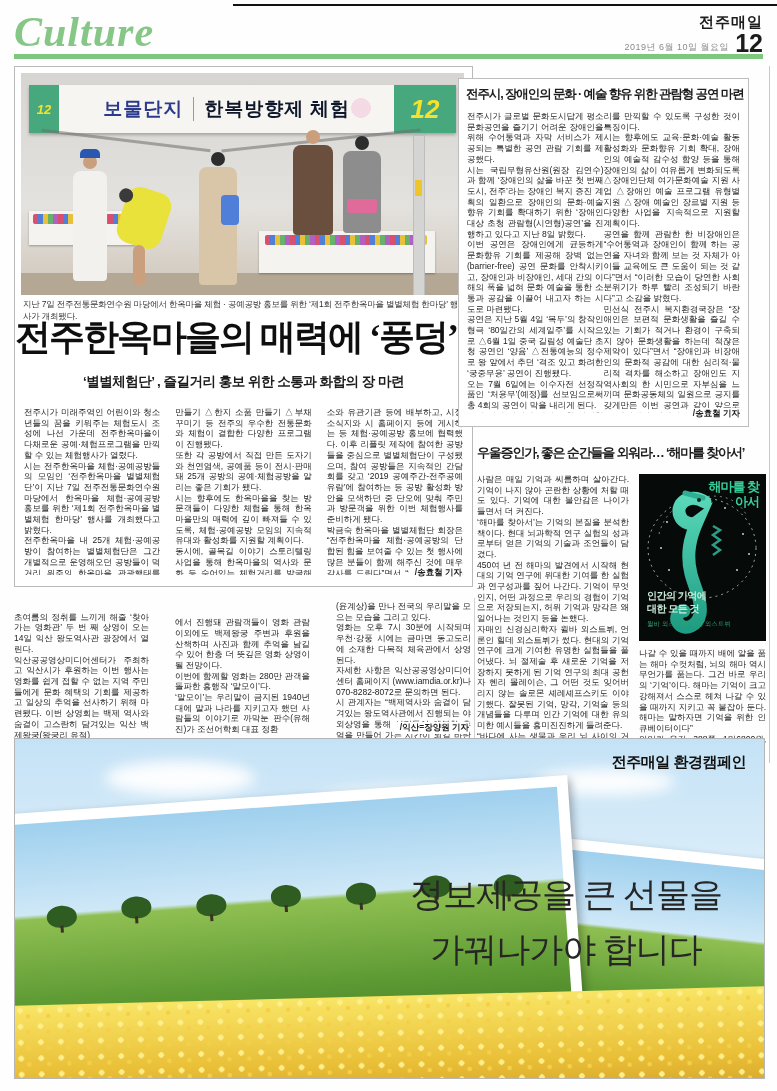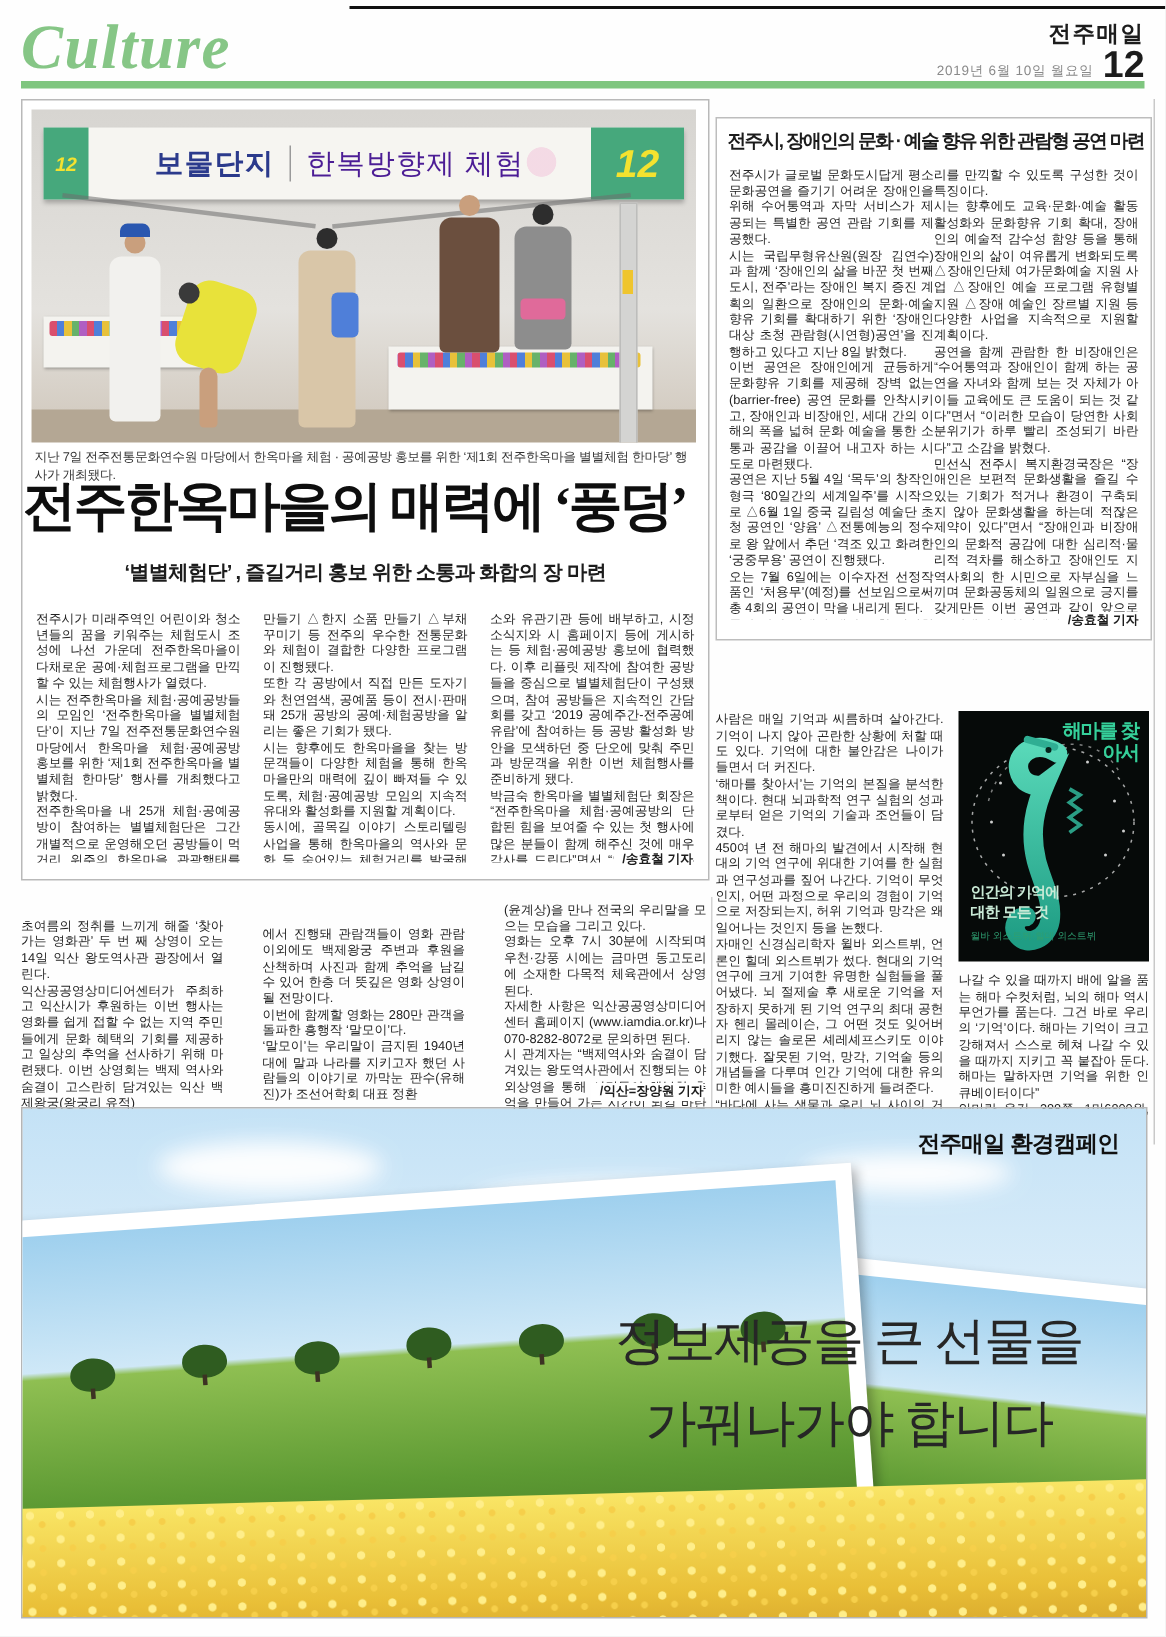--- a/index.html
+++ b/index.html
@@ -25,21 +25,21 @@
   
   .main-box{left:14px;top:66px;width:457px;height:519px;border:1px solid #b9b9b9;background:#fff;}
   .main-photo{left:6px;top:6px;width:443px;height:222px;background:linear-gradient(#d7d5d1,#e4e2de 60%,#cfc6ba);overflow:hidden;}
   .banner{position:absolute;left:8px;top:12px;right:8px;height:48px;background:#f6f5f1;
           box-shadow:0 2px 3px rgba(0,0,0,.25);display:flex;align-items:center;}
   .banner-tab{height:100%;background:#46a87c;color:#f4e22f;font-weight:bold;font-style:italic;
               display:flex;align-items:center;justify-content:center;}
   .banner-center{flex:1;display:flex;align-items:center;justify-content:center;gap:10px;}
   .banner-left-txt{color:#2b3a8c;font-weight:bold;font-size:19px;letter-spacing:1px;}
   .banner-sep{width:1px;height:24px;background:#9a9a9a;}
-  .banner-right-txt{color:#4c1d95;font-size:19px;font-family:"Liberation Serif",serif;letter-spacing:1px;}
+  .banner-right-txt{color:#0f172a;font-size:19px;font-family:"Liberation Serif",serif;letter-spacing:1px;font-weight:bold;}
   .flower-mark{position:absolute;right:86px;top:18px;width:34px;height:34px;border-radius:50%;
                background:radial-gradient(circle,#f3cfe0 0 40%,transparent 42%);opacity:.7;}
   .frame-line{position:absolute;height:3px;background:#6d6d6d;opacity:.55;}
   .person{position:absolute;border-radius:8px 8px 4px 4px;}
   .head{position:absolute;width:14px;height:14px;border-radius:50%;background:#2d2d2d;}
   .table{position:absolute;background:#f4f3ef;box-shadow:0 1px 2px rgba(0,0,0,.3);}
   .goods{position:absolute;height:10px;border-radius:2px;
          background:repeating-linear-gradient(90deg,#d94f6e 0 5px,#4f7fd9 5px 10px,#e8c13a 10px 15px,#67b26a 15px 20px,#b05fc2 20px 25px);}
   .pole{position:absolute;background:#d4d4d2;border:1px solid #bdbdbb;}
   .ground{position:absolute;left:0;right:0;bottom:0;height:22px;background:#b4a794;}
@@ -51,21 +51,21 @@
   .main-body .coltext{flex:1;}
 
   
   .cinema{left:14px;top:598px;width:457px;height:140px;}
   .cinema-headline{left:0;top:0;font-size:22px;font-weight:bold;letter-spacing:-1.5px;white-space:nowrap;}
   .cinema-body{left:0;top:30px;width:457px;height:96px;display:flex;gap:26px;position:absolute;align-items:center;}
   .cinema-body .coltext{flex:1;}
   .mid-vrule{left:474px;top:598px;width:1px;height:165px;background:#d2d2d2;}
 
   
-  .r1-box{left:477px;top:78px;width:289px;height:347px;border:1px solid #bdbdbd;background:#fff;}
+  .r1-box{left:458px;top:78px;width:289px;height:347px;border:1px solid #bdbdbd;background:#fff;}
   .r1-headline{left:7px;top:7px;width:275px;font-size:12.5px;font-weight:bold;letter-spacing:-1.1px;white-space:nowrap;}
   .r1-body{left:8px;top:32px;width:273px;height:302px;display:flex;gap:0;position:absolute;}
   .r1-body .coltext{flex:1;}
 
   
   .r2{left:477px;top:444px;width:289px;height:319px;}
   .r2-headline{left:0;top:0;font-size:13px;font-weight:bold;letter-spacing:-1.2px;white-space:nowrap;}
   .r2-body{position:absolute;left:0;top:30px;width:289px;height:289px;}
   .r2-colL{position:absolute;left:0;top:0;width:152px;height:289px;}
   .r2-colR{position:absolute;right:0;top:0;width:127px;height:289px;}
@@ -203,20 +203,21 @@
       <div class="coltext">리를 만끽할 수 있도록 구성한 것이 특징이다.
 시는 향후에도 교육·문화·예술 활동 활성화와 문화향유 기회 확대, 장애인의 예술적 감수성 함양 등을 통해 장애인의 삶이 여유롭게 변화되도록 △장애인단체 여가문화예술 지원 사업 △장애인 예술 프로그램 유형별 지원 △장애 예술인 장르별 지원 등 다양한 사업을 지속적으로 지원할 계획이다.
 공연을 함께 관람한 한 비장애인은 “수어통역과 장애인이 함께 하는 공연을 자녀와 함께 보는 것 자체가 아이들 교육에도 큰 도움이 되는 것 같다”면서 “이러한 모습이 당연한 사회 분위기가 하루 빨리 조성되기 바란다”고 소감을 밝혔다.
 민선식 전주시 복지환경국장은 “장애인은 보편적 문화생활을 즐길 수 있는 기회가 적거나 환경이 구축되지 않아 문화생활을 하는데 적잖은 제약이 있다”면서 “장애인과 비장애인의 문화적 공감에 대한 심리적·물리적 격차를 해소하고 장애인도 지역사회의 한 시민으로 자부심을 느끼며 문화공동체의 일원으로 긍지를 갖게만든 이번 공연과 같이 앞으로도 장애인이 일상에서 예술을 즐기고, 나누고, 마음껏 표현할 수 있는 문화·예술 환경을 만들어 가도록 더 힘쓰겠다”고 말했다.
 이 공연은 전석 무료로 관람할 수 있으며, 자세한 사항은 전주시 생활복지과 장애인복지팀(063-281-2316)으로 문의하거나, 국립무형유산원 누리집(www.nihc.go.kr)에서 확인할 수 있다.</div>
     </div>
     <div class="byline" style="right:8px;bottom:6px;">/송효철 기자</div>
   </div>
 
   <div class="abs r2">
+    <h2 class="abs r2-headline" style="margin:0;">우울증인가, 좋은 순간들을 외워라… ‘해마를 찾아서’</h2>
     <div class="r2-body">
       <div class="r2-colL coltext">사람은 매일 기억과 씨름하며 살아간다. 기억이 나지 않아 곤란한 상황에 처할 때도 있다. 기억에 대한 불안감은 나이가 들면서 더 커진다.
 ‘해마를 찾아서’는 기억의 본질을 분석한 책이다. 현대 뇌과학적 연구 실험의 성과로부터 얻은 기억의 기술과 조언들이 담겼다.
 450여 년 전 해마의 발견에서 시작해 현대의 기억 연구에 위대한 기여를 한 실험과 연구성과를 짚어 나간다. 기억이 무엇인지, 어떤 과정으로 우리의 경험이 기억으로 저장되는지, 허위 기억과 망각은 왜 일어나는 것인지 등을 논했다.
 자매인 신경심리학자 윌바 외스트뷔, 언론인 힐데 외스트뷔가 썼다. 현대의 기억 연구에 크게 기여한 유명한 실험들을 풀어냈다. 뇌 절제술 후 새로운 기억을 저장하지 못하게 된 기억 연구의 최대 공헌자 헨리 몰레이슨, 그 어떤 것도 잊어버리지 않는 솔로몬 셰레셰프스키도 이야기했다. 잘못된 기억, 망각, 기억술 등의 개념들을 다루며 인간 기억에 대한 유의미한 예시들을 흥미진진하게 들려준다.
 “바다에 사는 생물과 우리 뇌 사이의 거리는 멀지만, 바다의 해마와 뇌의 해마 사이에는 공통점이 몇 가지 있다. 새끼들이 바다에서 헤엄치는 데 위험이 없고 그들이 스스로 헤쳐</div>
       <div class="r2-colR">
         <div class="book-cover">
           <svg width="127" height="167" viewBox="0 0 127 167">
             <defs>

